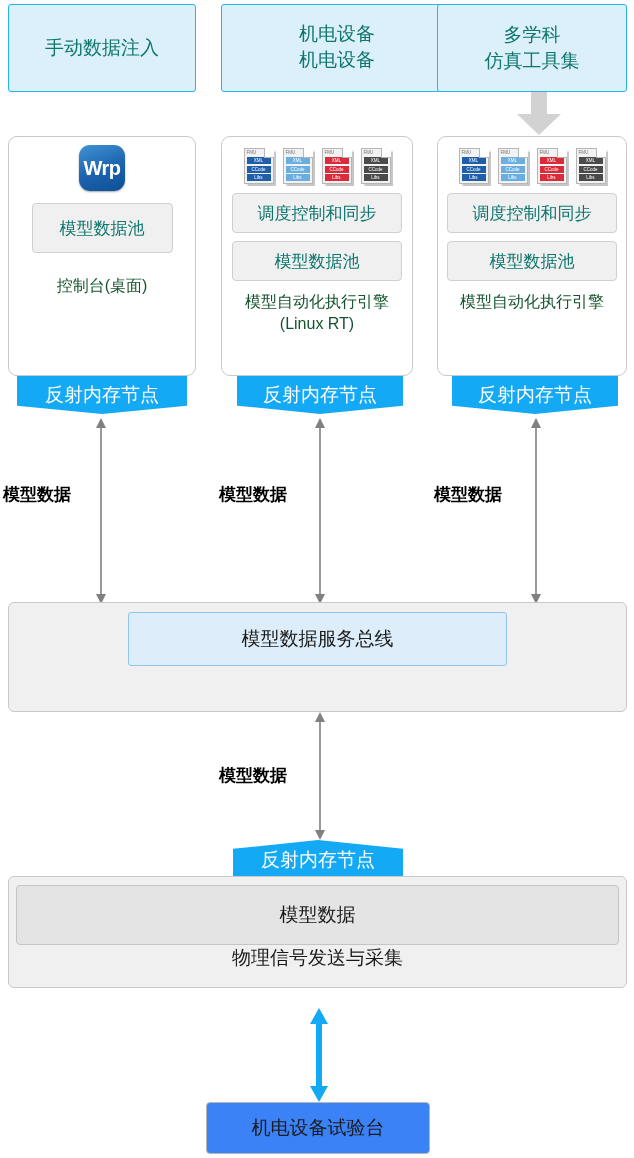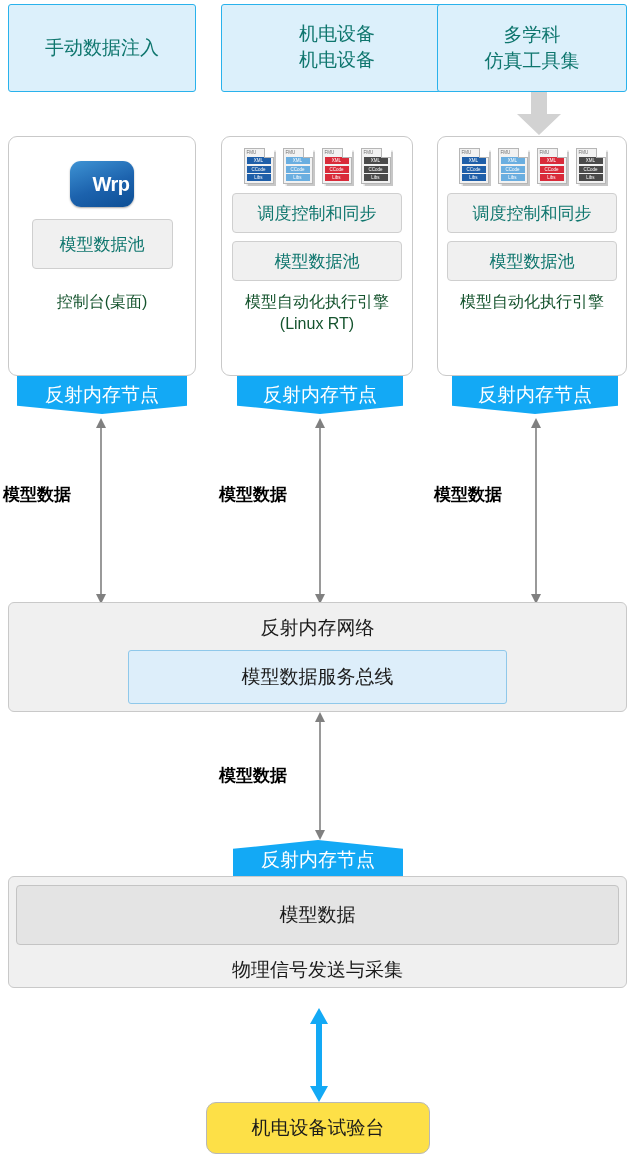--- a/index.html
+++ b/index.html
@@ -86,21 +86,21 @@
     font-size:19px;color:#1a1a1a;
   }
 
   .bigpill{
     background:#e4e4e4;border:1px solid #c4c4c4;border-radius:4px;
     display:flex;align-items:center;justify-content:center;
     font-size:19px;color:#1a1a1a;
   }
 
   .bottombox{
-    background:#fde047;border:1px solid #b8b8b8;border-radius:10px;
+    background:#3b82f6;border:1px solid #b8b8b8;border-radius:4px;
     display:flex;align-items:center;justify-content:center;
     font-size:19px;color:#1a1a1a;
   }
 
   .datalabel{font-size:17px;font-weight:bold;color:#000000;white-space:nowrap;}
 
   svg{display:block;overflow:visible;}
 </style>
 </head>
 <body>
@@ -119,21 +119,21 @@
   <span>仿真工具集</span>
 </div>
 
 <div class="abs" style="left:510px;top:92px;width:58px;height:44px;">
   <svg width="58" height="44" viewBox="0 0 58 44">
     <polygon points="21,0 37,0 37,22 51,22 29,43 7,22 21,22" fill="#d2d2d2"></polygon>
   </svg>
 </div>
 
 <div class="abs card" style="left:8px;top:136px;width:188px;height:240px;">
-  <div class="wrp" style="margin-top:24px;padding-left:18px;">Wrp</div>
+  <div class="wrp" style="margin-top:8px;">Wrp</div>
   <div class="pill" style="width:141px;height:50px;margin-top:12px;">模型数据池</div>
   <div class="cardtext" style="margin-top:22px;">
     <div>控制台(桌面)</div>
   </div>
 </div>
 
 <div class="abs card" style="left:221px;top:136px;width:192px;height:240px;">
   <div class="fmurow" style="margin-top:11px;">
     <div class="fmu">
       <span class="corner"></span>
@@ -250,38 +250,37 @@
     <polygon points="7,0 12,10 2,10" fill="#808080"></polygon>
     <polygon points="7,186 12,176 2,176" fill="#808080"></polygon>
   </svg>
 </div>
 
 <div class="abs datalabel" style="left:3px;top:483px;">模型数据</div>
 <div class="abs datalabel" style="left:219px;top:483px;">模型数据</div>
 <div class="abs datalabel" style="left:434px;top:483px;">模型数据</div>
 
 <div class="abs panel" style="left:8px;top:602px;width:619px;height:110px;">
-  <div class="ptitle" style="margin-top:12px;">反射内存网络</div>
   <div class="bus" style="width:377px;height:52px;margin-top:9px;">模型数据服务总线</div>
 </div>
 
 <div class="abs" style="left:313px;top:712px;width:14px;height:128px;">
   <svg width="14" height="128" viewBox="0 0 14 128">
     <line x1="7" y1="7" x2="7" y2="121" stroke="#808080" stroke-width="1.6"></line>
     <polygon points="7,0 12,10 2,10" fill="#808080"></polygon>
     <polygon points="7,128 12,118 2,118" fill="#808080"></polygon>
   </svg>
 </div>
 <div class="abs datalabel" style="left:219px;top:764px;">模型数据</div>
 
 <div class="abs rmnode up" style="left:233px;top:840px;width:170px;height:40px;">反射内存节点</div>
 
 <div class="abs panel" style="left:8px;top:876px;width:619px;height:112px;">
   <div class="bigpill" style="width:601px;height:58px;margin-top:8px;">模型数据</div>
-  <div class="ptitle" style="margin-top:12px;">物理信号发送与采集</div>
+  <div class="ptitle" style="">物理信号发送与采集</div>
 </div>
 
 <div class="abs" style="left:309px;top:1008px;width:20px;height:94px;">
   <svg width="20" height="94" viewBox="0 0 20 94">
     <line x1="10" y1="12" x2="10" y2="82" stroke="#13a9f5" stroke-width="6"></line>
     <polygon points="10,0 19,16 1,16" fill="#13a9f5"></polygon>
     <polygon points="10,94 19,78 1,78" fill="#13a9f5"></polygon>
   </svg>
 </div>
 

